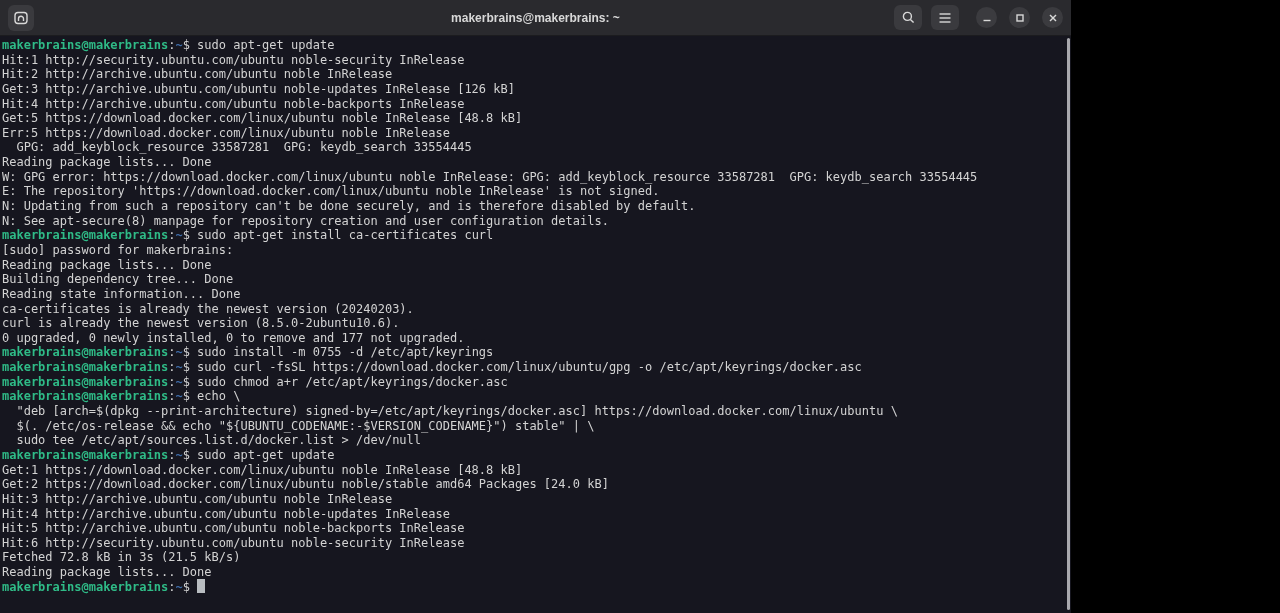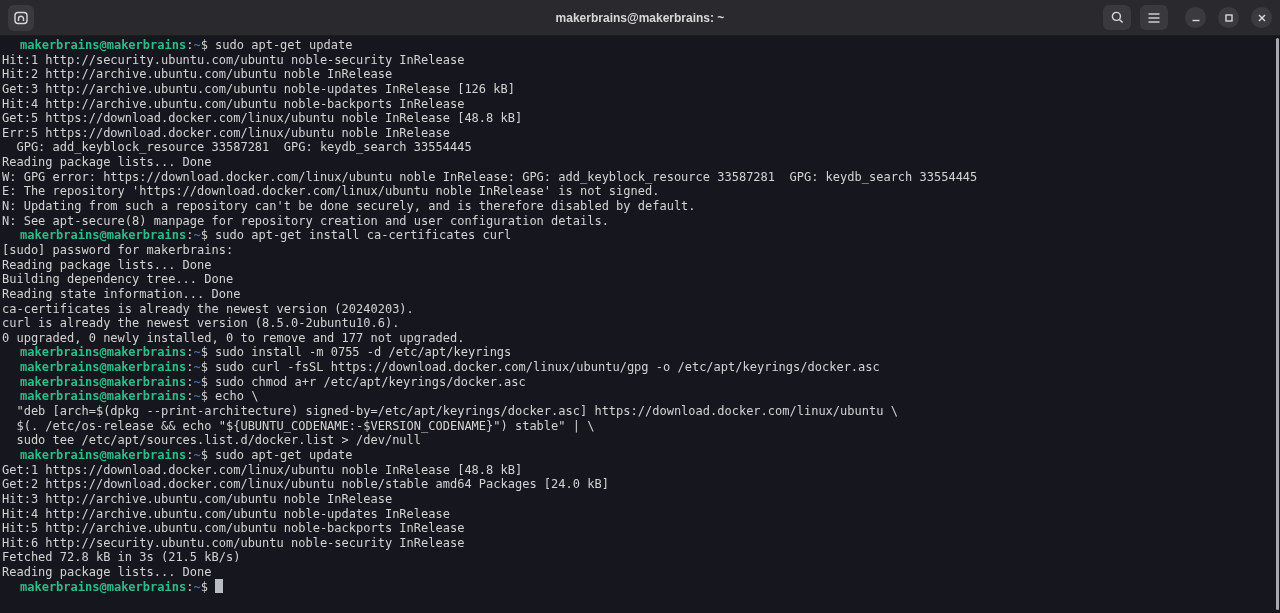--- a/index.html
+++ b/index.html
@@ -1,17 +1,17 @@
 <!DOCTYPE html>
 <html><head>
 <meta charset="utf-8">
 <style>
   html, body { margin: 0; padding: 0; background: #000; }
   .window {
-    width: 1280px; height: 613px;
+    width: 1071px; height: 613px;
     display: flex; flex-direction: column;
     overflow: hidden; position: relative;
     font-family: "Liberation Sans", sans-serif;
   }
   
   .titlebar {
     height: 36px; flex: 0 0 36px;
     background: #2a2a2e;
     border-bottom: 1px solid #1c1c1f;
     display: flex; align-items: center;
@@ -44,21 +44,21 @@
     flex: 1 1 auto;
     background: #16161f;
     color: #d3d3d3;
     font-family: "DejaVu Sans Mono", "Liberation Mono", monospace;
     font-size: 12px; line-height: 14.65px;
     padding: 2px 8px 0 2px;
     white-space: pre; overflow: hidden;
     position: relative;
   }
   .tline { height: 14.65px; }
-  .seg-user { color: #2fbb87; font-weight: bold; margin-left: 18px; }
+  .seg-user { color: #2fbb87; font-weight: bold; }
   .seg-path { color: #3f6fad; font-weight: bold; }
   .seg-fg { color: #d3d3d3; }
   .cursor {
     display: inline-block; width: 7.5px; height: 13.5px;
     background: #b9bdc1; vertical-align: middle; margin-top: -2px;
   }
   .scrollbar-thumb {
     position: absolute; right: 1px; top: 38px; bottom: 3px; width: 3px;
     background: #a9a9ae; border-radius: 2px;
   }

